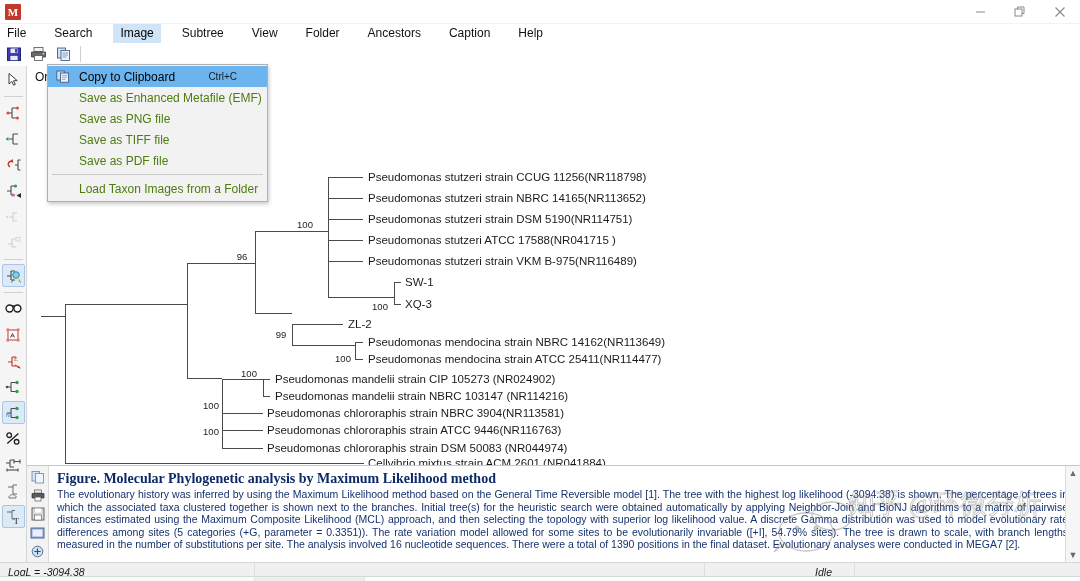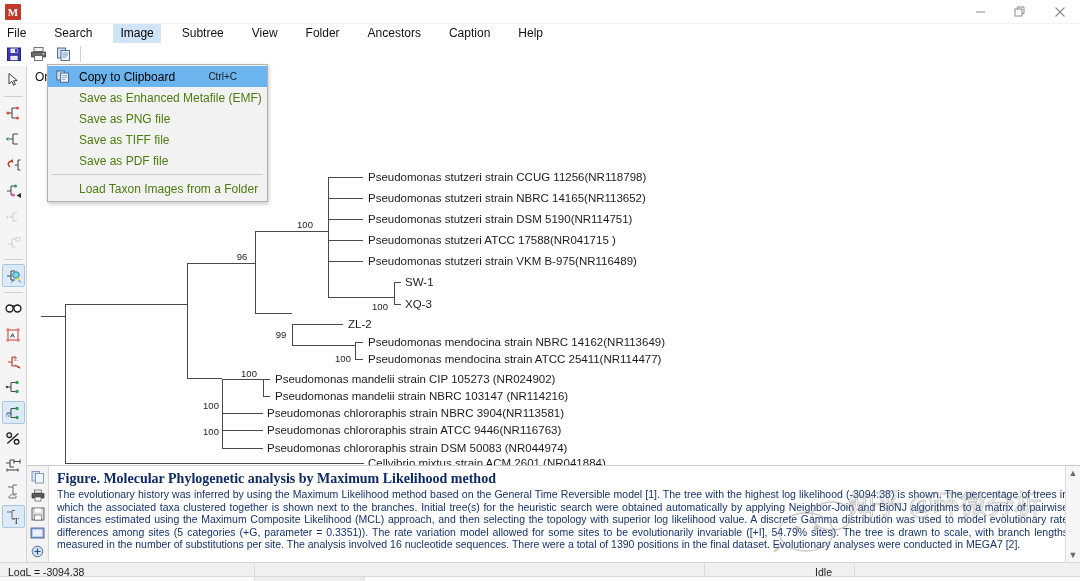--- a/index.html
+++ b/index.html
@@ -275,20 +275,21 @@
   
   .statusbar {
     flex: 0 0 18px;
     height: 34px;
     background: #f0f0f0;
     border-top: 1px solid #d6d6d6;
     display: flex;
     align-items: center;
     font-size: 10.5px;
     color: #1b1b1b;
+    font-style: italic;
   }
   .status-cell {
     height: 18px;
     display: flex; align-items: center;
     padding: 0 8px;
     border-right: 1px solid #dcdcdc;
     white-space: nowrap;
   }
   .status-cell.grow { flex: 1 1 auto; }
   .status-idle {

